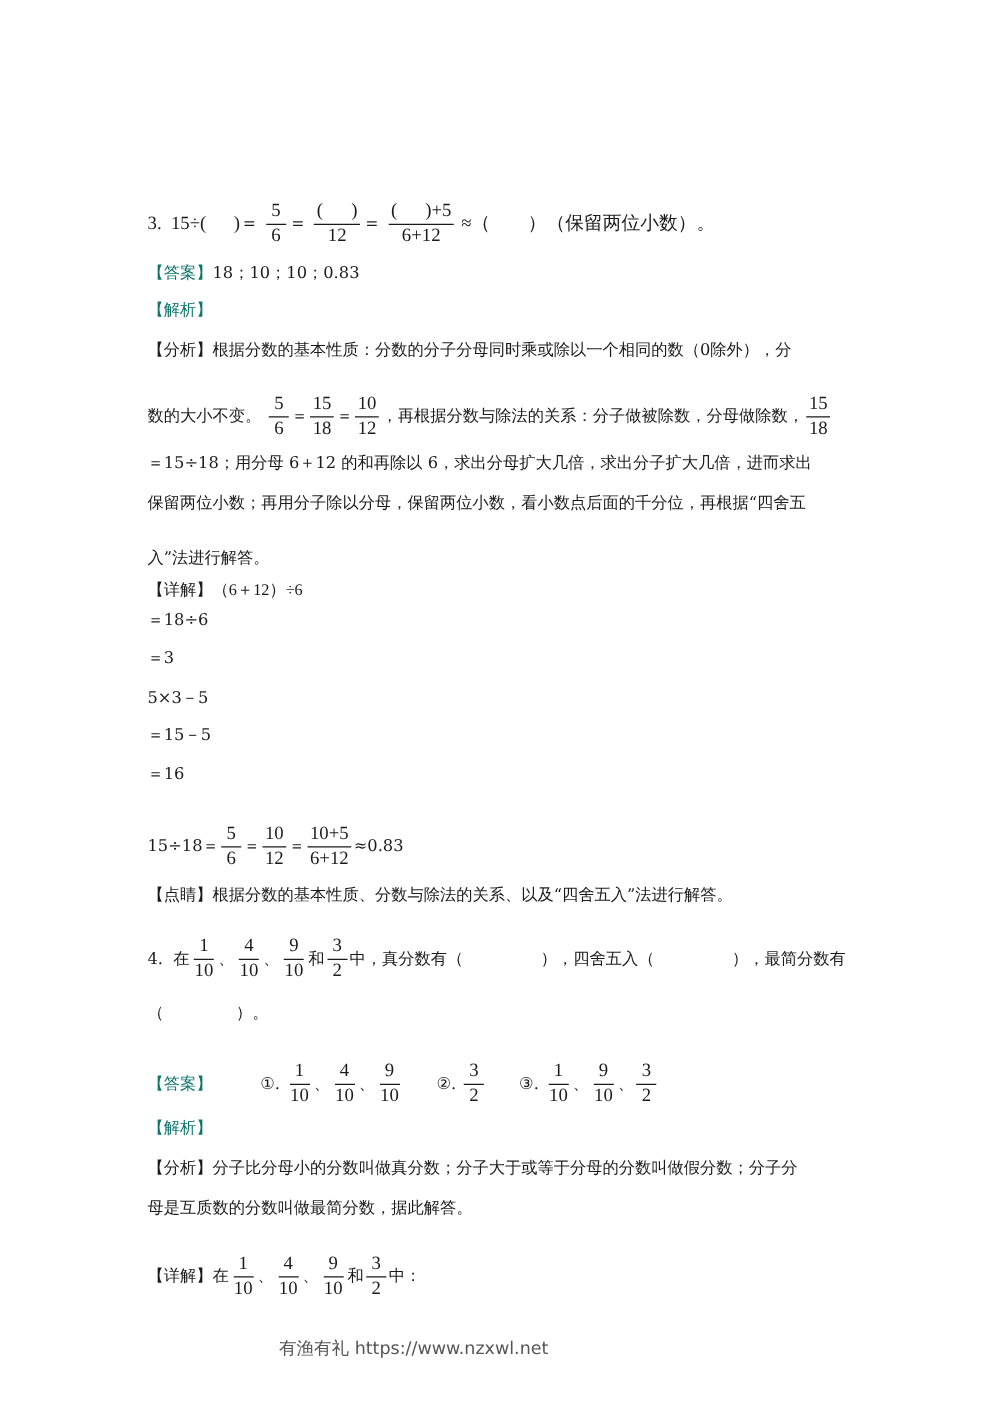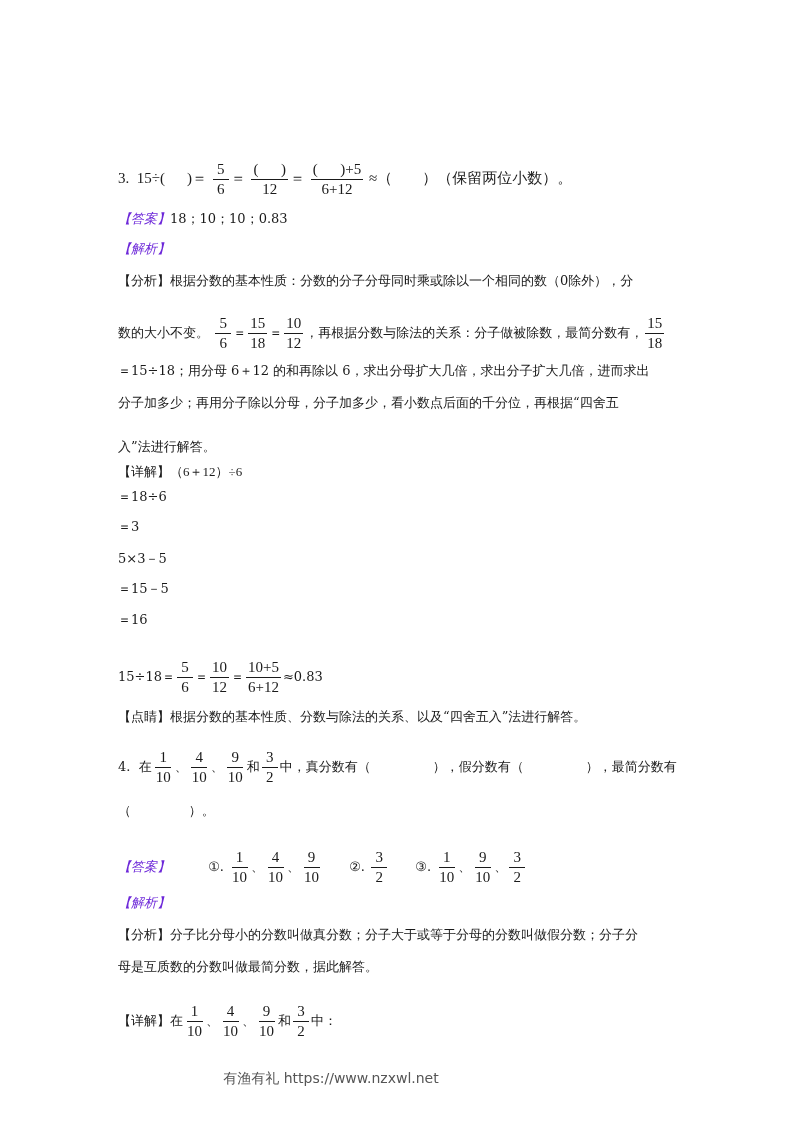--- a/index.html
+++ b/index.html
@@ -2,21 +2,21 @@
 <html><head>
 <meta charset="utf-8">
 <style>
   html, body { margin: 0; padding: 0; background: #ffffff; }
   body {
     width: 793px; height: 1122px; position: relative; overflow: hidden;
     font-family: "DejaVu Serif", "Liberation Serif", serif;
     color: #1a1a1a; font-size: 13px;
   }
   .line { position: absolute; left: 118px; white-space: nowrap; line-height: 20px; margin-top: 43px; }
-  .lbl { color: #6d28d9; font-style: italic; }
+  .lbl { color: #0f766e; }
   .frac {
     display: inline-flex; flex-direction: column; align-items: center;
     vertical-align: middle; margin: 0 2px; font-family: "Liberation Serif", serif;
     font-size: 15px; line-height: 17px;
   }
   .frac .num { padding: 0 2px 1px 2px; border-bottom: 1px solid #1a1a1a; min-width: 12px; text-align: center; }
   .frac .den { padding: 1px 2px 0 2px; text-align: center; }
   .math { font-family: "Liberation Serif", serif; font-size: 15px; }
   .blank { display: inline-block; }
   .footer {
@@ -62,28 +62,28 @@
   <span>数的大小不变。</span>
   <span class="frac">
       <span class="num">5</span>
       <span class="den">6</span>
     </span>＝<span class="frac">
       <span class="num">15</span>
       <span class="den">18</span>
     </span>＝<span class="frac">
       <span class="num">10</span>
       <span class="den">12</span>
-    </span><span>，再根据分数与除法的关系：分子做被除数，最简分数有，</span><span class="frac">
+    </span><span>，再根据分数与除法的关系：分子做被除数，分母做除数，</span><span class="frac">
       <span class="num">15</span>
       <span class="den">18</span>
     </span>
 </div>
 
 <div class="line" style="top:318px;"><span>＝15÷18；用分母 6＋12 的和再除以 6，求出分母扩大几倍，求出分子扩大几倍，进而求出</span></div>
-<div class="line" style="top:350px;"><span>分子加多少；再用分子除以分母，分子加多少，看小数点后面的千分位，再根据“四舍五</span></div>
+<div class="line" style="top:350px;"><span>保留两位小数；再用分子除以分母，保留两位小数，看小数点后面的千分位，再根据“四舍五</span></div>
 <div class="line" style="top:394px;"><span>入”法进行解答。</span></div>
 
 <div class="line" style="top:419px;font-family:Liberation Serif, serif;">
   <span>【详解】</span><span>（6＋12）÷6</span>
 </div>
 <div class="line" style="top:444px;">＝18÷6</div>
 <div class="line" style="top:474px;">＝3</div>
 <div class="line" style="top:506px;">5×3－5</div>
 <div class="line" style="top:536px;">＝15－5</div>
 <div class="line" style="top:567px;">＝16</div>
@@ -112,21 +112,21 @@
       <span class="den">10</span>
     </span><span>、</span><span class="frac">
       <span class="num">4</span>
       <span class="den">10</span>
     </span><span>、</span><span class="frac">
       <span class="num">9</span>
       <span class="den">10</span>
     </span><span>和</span><span class="frac">
       <span class="num">3</span>
       <span class="den">2</span>
-    </span><span>中，真分数有（</span><span class="blank" style="width:62px"></span><span>），假分数有（</span><span class="blank" style="width:62px"></span><span>），最简分数有</span>
+    </span><span>中，真分数有（</span><span class="blank" style="width:62px"></span><span>），四舍五入（</span><span class="blank" style="width:62px"></span><span>），最简分数有</span>
 </div>
 <div class="line" style="top:758px; white-space:pre;">（              ）。</div>
 
 <div class="line" style="top:806px;">
   <span class="lbl" style="margin-right:34px">【答案】</span>
   <span class="ans-item"><span>①.</span>&nbsp;<span class="frac">
         <span class="num">1</span>
         <span class="den">10</span>
       </span>、<span class="frac">
         <span class="num">4</span>

